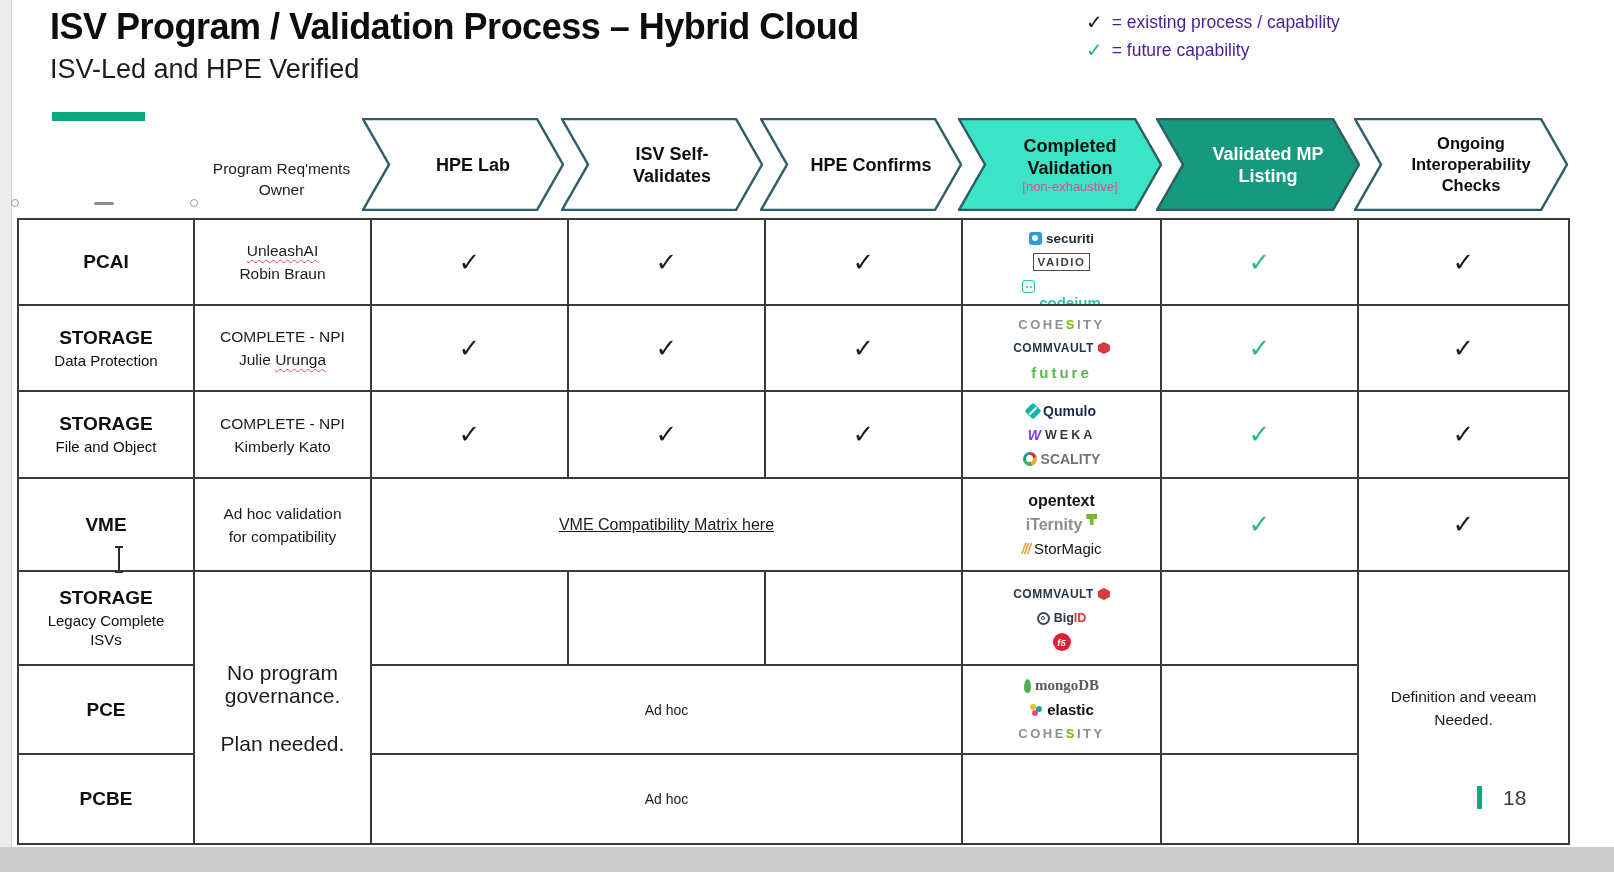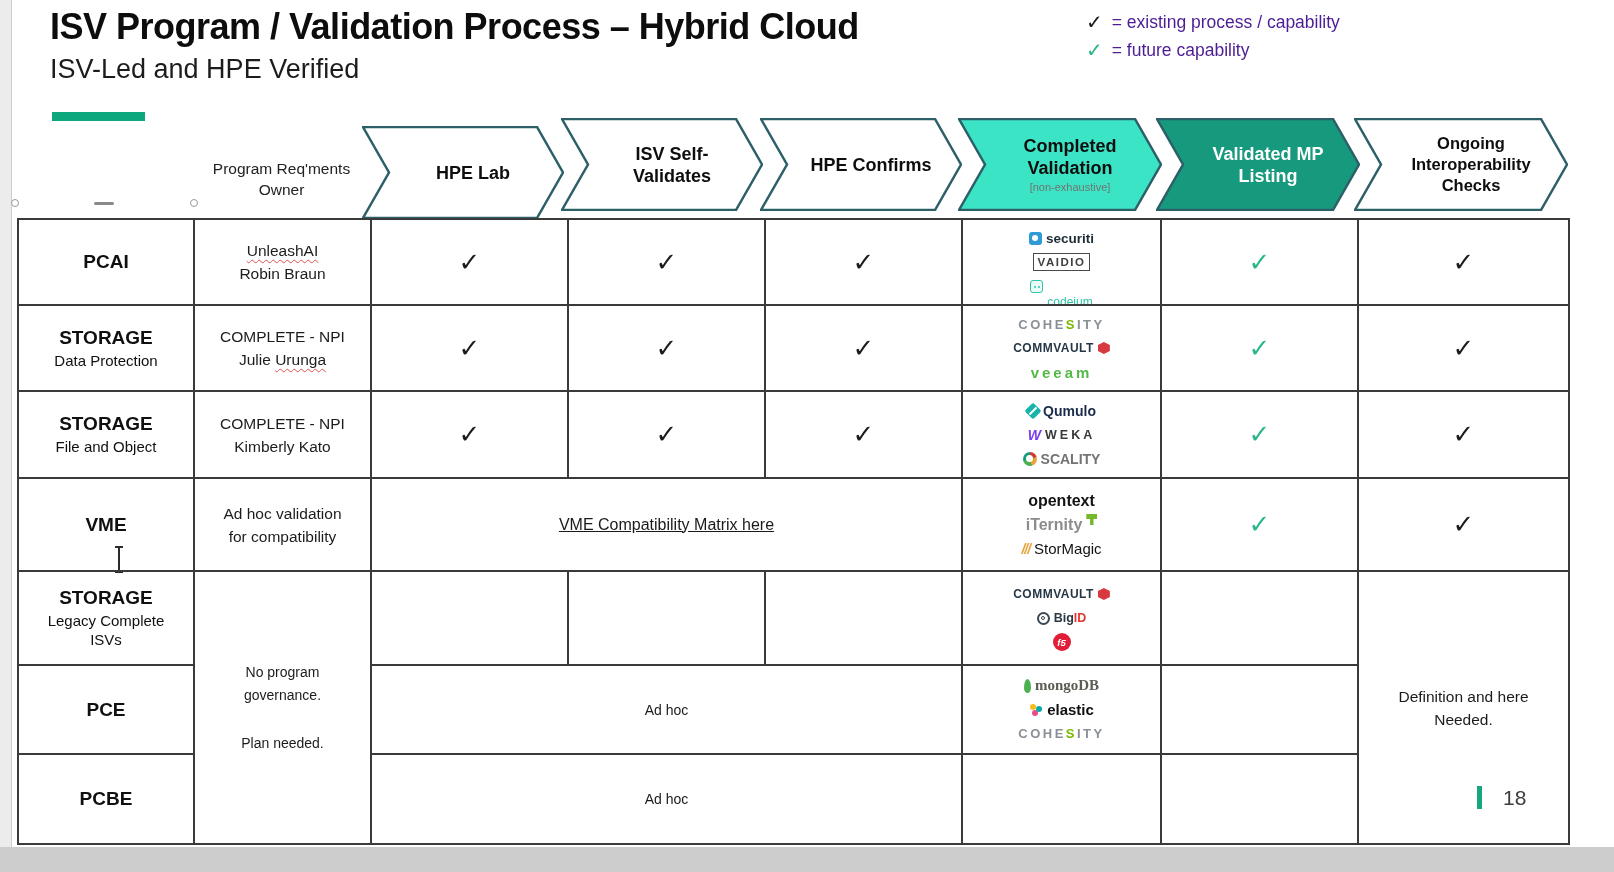--- a/index.html
+++ b/index.html
@@ -32,52 +32,52 @@
   
   .owner-header { position:absolute; left:193px; top:158px; width:177px; text-align:center;
     font-size:15.5px; line-height:21px; color:#222; }
 
   
   .chev { position:absolute; top:118px; height:93px; }
   .chev svg { position:absolute; left:0; top:0; }
   .chev-text { position:absolute; inset:0; padding-left:20px; display:flex; flex-direction:column;
     align-items:center; justify-content:center; text-align:center; }
   .chev-text .l { font-size:18px; font-weight:700; line-height:22px; color:#0e0e0e; }
-  .chev-text .l3 { font-size:11px; font-weight:400; line-height:16px; color:#737373; }
+  .chev-text .l3 { font-size:13px; font-weight:400; line-height:16px; color:#ec4899; }
   .chev.white-text .l, .chev.white-text .l3 { color:#ffffff; }
   .chev.small .l { font-size:16.5px; line-height:21px; }
 
   
   table.matrix { position:absolute; left:17px; top:218px; width:1551px; border-collapse:collapse; table-layout:fixed; }
   table.matrix td { border:2px solid #3a3a3a; text-align:center; vertical-align:middle; padding:2px; overflow:hidden; }
   td.lbl { font-size:19px; font-weight:800; color:#101010; }
   td.lbl .sub { display:block; font-size:15px; font-weight:400; line-height:19px; margin-top:2px; }
   td.owner { font-size:15.5px; line-height:23px; color:#1c1c1c; }
   td.chk { font-size:26px; color:#1b1b1b; }
   td.chk span.green { color:#2AB68C; }
   td.adhoc { font-size:14px; }
   .sq { text-decoration:underline wavy #e05252 1px; text-underline-offset:3px; }
   a.vme-link { font-size:16px; color:#1a1a1a; text-decoration:underline; }
-  .owner-shared p { font-size:14px; line-height:23px; }
+  .owner-shared p { font-size:21px; line-height:23px; }
   .owner-shared .gap { height:25px; }
   .note { font-size:15.5px; line-height:23px; }
 
   
   td.logos { padding:4px 2px; }
   .logo-stack { display:flex; flex-direction:column; align-items:center; justify-content:center; gap:3px; }
   .logo { display:flex; align-items:center; gap:4px; height:21px; white-space:nowrap;justify-content:space-between; }
   .ico { display:inline-block; position:relative; flex:0 0 auto; }
 
   .t-securiti { font-size:13.5px; font-weight:600; color:#1D2B36; }
   .i-securiti { width:13px; height:13px; background:#2E9BD6; border-radius:3px; }
   .i-securiti::after { content:""; position:absolute; inset:3.5px; background:#fff; border-radius:50%; }
 
   .t-vaidio { border:1.5px solid #4a4a4a; padding:0 4px; font-size:11.5px; font-weight:800; letter-spacing:1.5px; color:#3f3f3f; line-height:16px; }
 
-  .t-codeium { font-size:12px; font-weight:400; color:#2EC4A5;margin-top:32px; }
+  .t-codeium { font-size:15px; font-weight:700; color:#2EC4A5;margin-top:32px; }
   .i-codeium { width:13px; height:13px; border:1.5px solid #2EC4A5; border-radius:3px; background:#eafaf6; }
   .i-codeium::after { content:""; position:absolute; left:3px; top:5px; width:2px; height:2px; border-radius:50%; background:#2EC4A5; box-shadow:4px 0 #2EC4A5; }
 
   .t-cohesity { font-size:13px; font-weight:600; letter-spacing:2.5px; color:#8A9096; }
   .t-cohesity .s { color:#7AB800; }
 
   .t-commvault { font-size:12px; font-weight:800; letter-spacing:0.5px; color:#253746; }
   .i-commvault { width:12px; height:12px; background:#D6393F; clip-path:polygon(50% 0,100% 25%,100% 75%,50% 100%,0 75%,0 25%); }
 
   .t-veeam { font-size:15px; font-weight:700; letter-spacing:3px; color:#54B948; }
@@ -144,21 +144,21 @@
   <div class="handle-circle" style="left:11px; top:199px;"></div>
   <div class="handle-dash" style="left:94px; top:202px;"></div>
   <div class="handle-circle" style="left:190px; top:199px;"></div>
   <div class="ibeam"></div>
 
   <div class="owner-header">
     <div>Program Req'ments</div>
     <div>Owner</div>
   </div>
 
-  <div class="chev" style="left:362px; width:202px;margin-top:8px;">
+  <div class="chev" style="left:362px; width:202px;">
     <svg width="202" height="93">
         <polygon points="1,1 175,1 201,46.5 175,92 1,92 27,46.5" fill="#ffffff" stroke="#2C5F68" stroke-width="2.5"></polygon>
       </svg>
     <div class="chev-text">
         <div class="l">HPE Lab</div>
       </div>
   </div>
   <div class="chev" style="left:561px; width:202px;">
     <svg width="202" height="93">
         <polygon points="1,1 175,1 201,46.5 175,92 1,92 27,46.5" fill="#ffffff" stroke="#2C5F68" stroke-width="2.5"></polygon>
@@ -262,21 +262,21 @@
       <td class="logos">
         <div class="logo-stack">
           <div class="logo">
                 <span class="t-cohesity"><span>COHE</span><span class="s">S</span><span>ITY</span></span>
               </div>
           <div class="logo">
                 <span class="t-commvault">COMMVAULT</span>
                 <span class="ico i-commvault"></span>
               </div>
           <div class="logo">
-                <span class="t-veeam">veeam</span>
+                <span class="t-veeam">future</span>
               </div>
         </div>
       </td>
       <td class="chk"><span class="green">✓</span></td>
       <td class="chk"><span>✓</span></td>
     </tr>
 
     <tr style="height:87px">
       <td class="lbl">
         <span>STORAGE</span>
@@ -362,21 +362,21 @@
                 <span class="ico i-bigid"></span>
                 <span class="t-bigid"><span>Big</span><span class="id">ID</span></span>
               </div>
           <div class="logo">
                 <span class="i-f5">f5</span>
               </div>
         </div>
       </td>
       <td></td>
       <td class="note" rowspan="3">
-        <div>Definition and here</div>
+        <div>Definition and veeam</div>
         <div>Needed.</div>
       </td>
     </tr>
 
     <tr style="height:89px">
       <td class="lbl">PCE</td>
       <td class="adhoc" colspan="3">Ad hoc</td>
       <td class="logos">
         <div class="logo-stack">
           <div class="logo">

